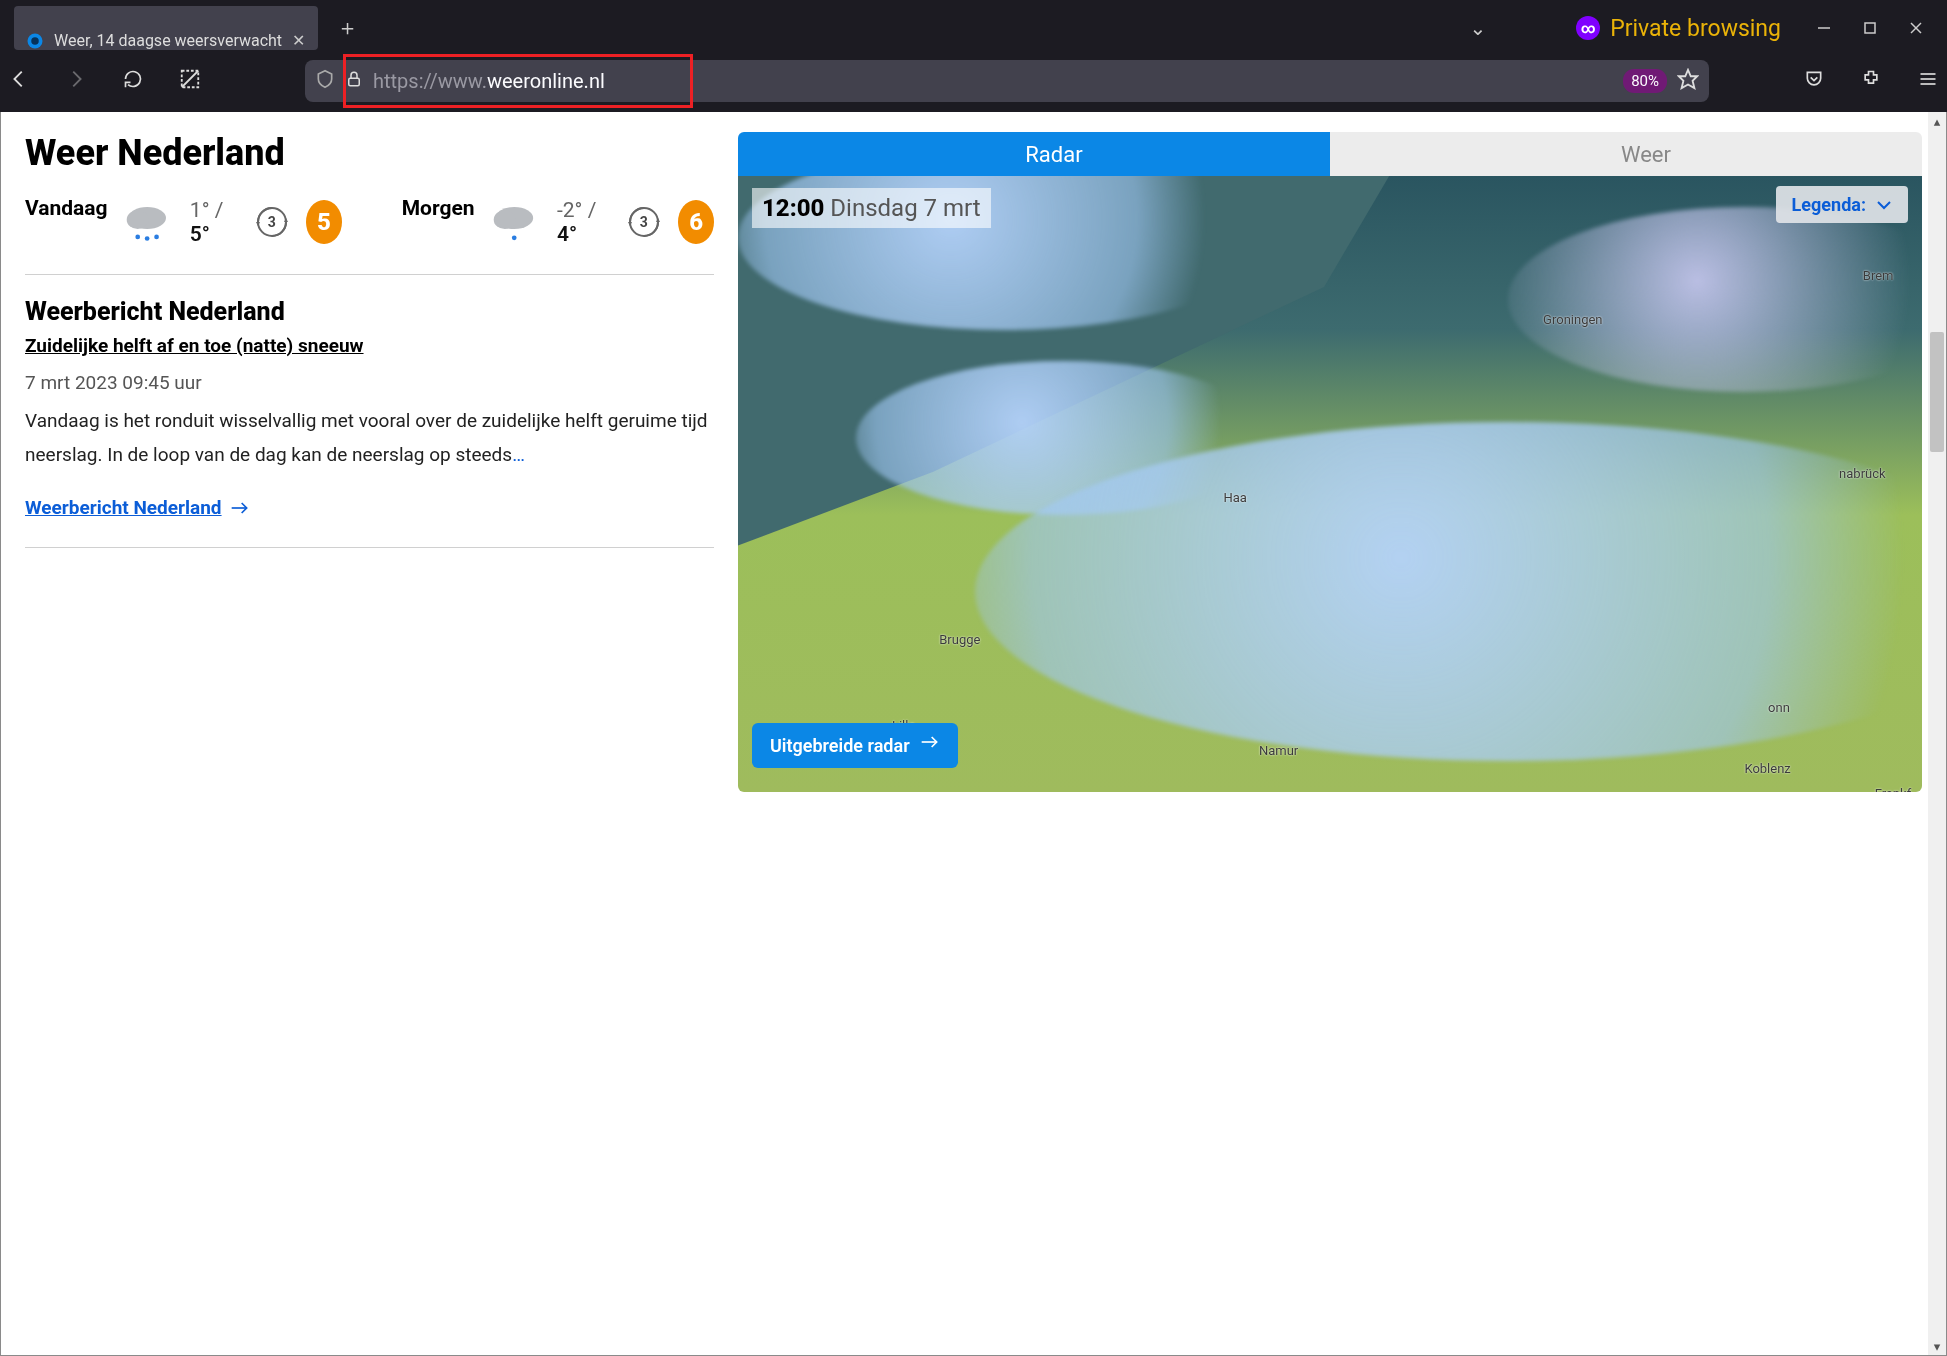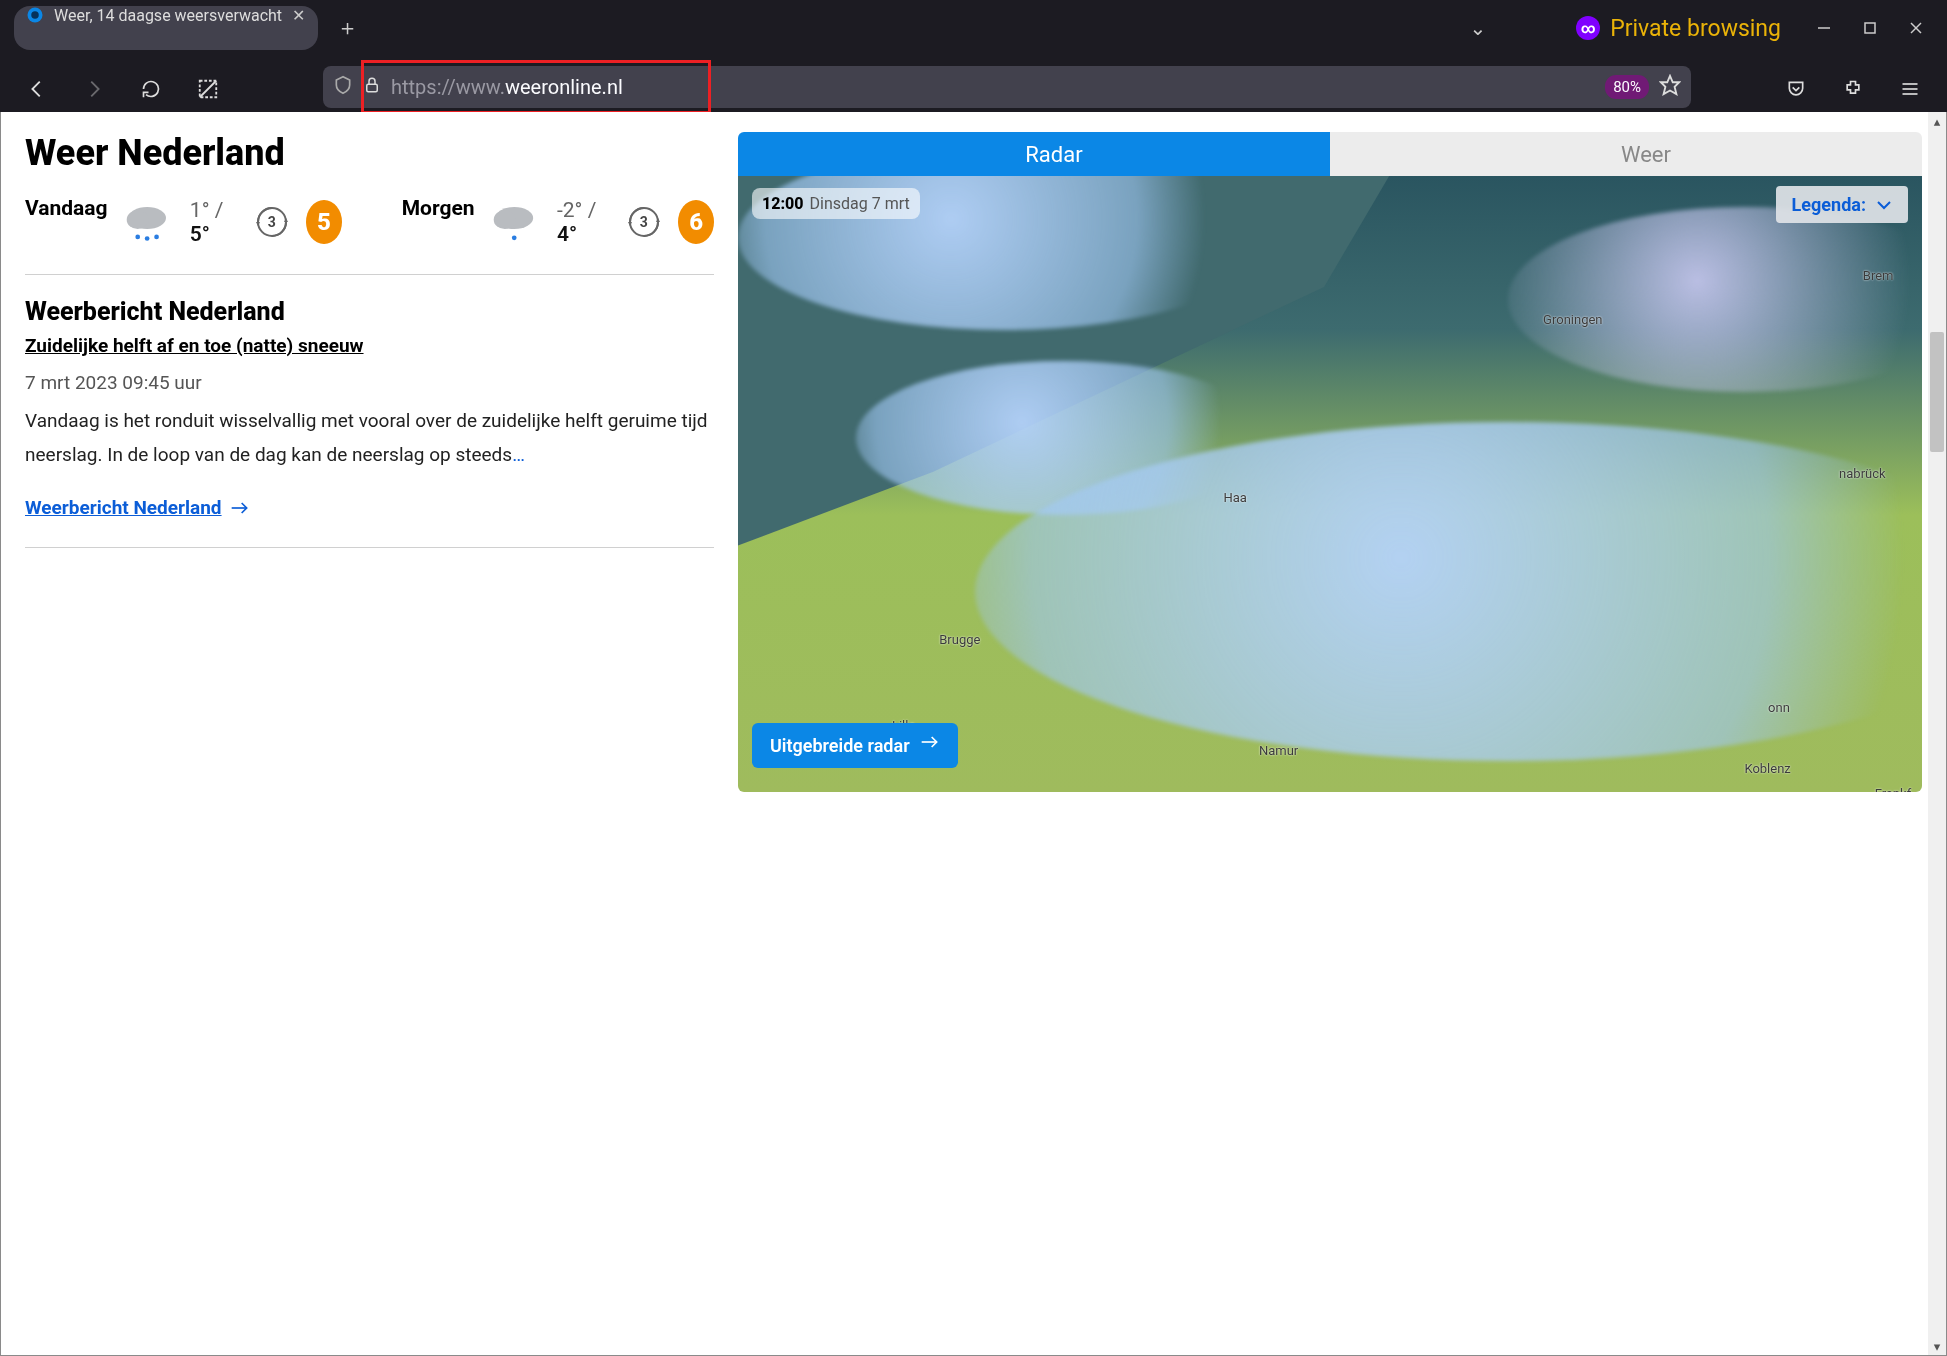--- a/index.html
+++ b/index.html
@@ -2,33 +2,33 @@
 <html><head>
 <meta charset="utf-8">
 <style>
   * { box-sizing: border-box; margin: 0; padding: 0; font-family: -apple-system, BlinkMacSystemFont, "Segoe UI", Roboto, Arial, sans-serif; }
   html, body { width: 100%; height: 100%; background: #fff; }
   body { display: flex; flex-direction: column; }
 
   
   .chrome { background: #1c1b22; color: #fbfbfe; flex: 0 0 auto; }
   .titlebar { display: flex; align-items: center; height: 56px; padding: 0 8px; }
-  .tab { display: flex; align-items: flex-start; gap: 10px; background: #42414d; border-radius: 16px; height: 44px; padding: 0 12px; margin-left: 6px; max-width: 340px; }
+  .tab { display: flex; align-items: flex-end; gap: 10px; background: #42414d; border-radius: 4px; height: 44px; padding: 0 12px; margin-left: 6px; max-width: 340px; }
   .tab .favicon { width: 18px; height: 18px; }
   .tab-title { font-size: 16px; color: #ddd; white-space: nowrap; overflow: hidden; text-overflow: ellipsis; flex: 1; min-width: 0; }
   .tab-close { color: #ccc; font-size: 16px; }
   .newtab { width: 36px; height: 36px; display: flex; align-items: center; justify-content: center; color: #ccc; margin-left: 12px; font-size: 22px; }
   .titlebar-spacer { flex: 1; }
   .dropdown-caret { color: #ccc; font-size: 20px; margin-right: 90px; }
   .private-badge { display: flex; align-items: center; gap: 10px; margin-right: 20px; }
   .private-icon { width: 24px; height: 24px; background: #8000ff; border-radius: 50%; display: flex; align-items: center; justify-content: center; color: #fff; font-size: 14px; font-weight: bold; }
   .private-text { font-size: 23px; color: #eab308; }
   .winbtn { width: 46px; height: 38px; display: flex; align-items: center; justify-content: center; color: #ccc; }
 
-  .toolbar { display: flex; align-items: flex-end; height: 56px; padding: 4px 18px; gap: 19px; }
+  .toolbar { display: flex; align-items: flex-start; height: 56px; padding: 4px 0; gap: 19px; }
   .tb-btn { width: 38px; height: 38px; display: flex; align-items: center; justify-content: center; color: #bfbfc9; border-radius: 6px; }
   .tb-btn.disabled { opacity: 0.4; }
   .addressbar { flex: 1; background: #42414d; border-radius: 8px; height: 42px; display: flex; align-items: center; padding: 0 10px; gap: 10px; margin: 0 8px; position: relative; }
   .addr-icon { color: #bfbfc9; }
   .url { font-size: 20px; color: #9a99a3; flex: 1; }
   .url .host { color: #fbfbfe; }
   .zoom-badge { background: #701a75; color: #fbfbfe; font-size: 15px; padding: 3px 8px; border-radius: 11px; }
   .redbox { position: absolute; border: 3px solid #ed2024; left: 38px; top: -6px; width: 350px; height: 54px; pointer-events: none; }
 
   
@@ -62,21 +62,21 @@
   .radar-tab.active { background: #0b87e6; color: #fff; }
   .radar-tab.inactive { background: #ececec; color: #888; }
   .radar-map { flex: 1; position: relative; background: linear-gradient(180deg,#2a5560 0%, #3d6b6f 25%, #9cbf5a 55%, #9fbb5d 100%); overflow: hidden; }
   .sea { position: absolute; left: 0; top: 0; width: 55%; height: 60%; background: #416a6e; clip-path: polygon(0 0, 100% 0, 90% 30%, 60% 55%, 30% 80%, 0 100%); }
   .clouds { position: absolute; inset: 0; }
   .cloudblob { position: absolute; background: radial-gradient(circle at 40% 40%, rgba(180,210,250,0.95), rgba(160,200,245,0.6) 55%, rgba(160,200,245,0) 75%); border-radius: 50%; filter: blur(2px); }
   .c1 { left: 0%; top: -5%; width: 45%; height: 30%; }
   .c2 { left: 10%; top: 30%; width: 35%; height: 25%; }
   .c3 { left: 20%; top: 40%; width: 90%; height: 55%; }
   .c4 { left: 65%; top: 5%; width: 40%; height: 30%; background: radial-gradient(circle at 40% 40%, rgba(200,200,240,0.9), rgba(200,200,240,0) 70%); }
-  .radar-top-left { position: absolute; top: 12px; left: 14px; background: rgba(255,255,255,0.6); padding: 6px 10px; border-radius: 8px; font-size: 16px; color: #555; }
+  .radar-top-left { position: absolute; top: 12px; left: 14px; background: rgba(255,255,255,0.6); padding: 6px 10px; border-radius: 0; font-size: 24px; color: #555; }
   .radar-top-left b { color: #000; font-weight: 800; margin-right: 6px; }
   .legend-btn { position: absolute; top: 10px; right: 14px; background: rgba(223,227,231,0.92); padding: 8px 16px; border-radius: 4px; font-size: 18px; font-weight: 700; color: #0b5dd7; display: flex; align-items: center; gap: 10px; }
   .map-btn { position: absolute; left: 14px; bottom: 24px; background: #0b87e6; color: #fff; font-size: 18px; font-weight: 600; padding: 12px 18px; border-radius: 6px; display: flex; align-items: flex-start; gap: 10px; }
   .citylabel { position: absolute; font-size: 13px; color: #3b3b3b; text-shadow: 0 0 2px #fff; }
 
   
   .scrollbar { position: absolute; right: 0; top: 0; bottom: 0; width: 18px; background: #f0f0f0; }
   .scroll-arrow { width: 18px; height: 18px; display: flex; align-items: center; justify-content: center; color: #555; font-size: 13px; }
   .thumb { position: absolute; right: 2px; width: 14px; background: #c2c2c2; border-radius: 2px; }
 </style>

